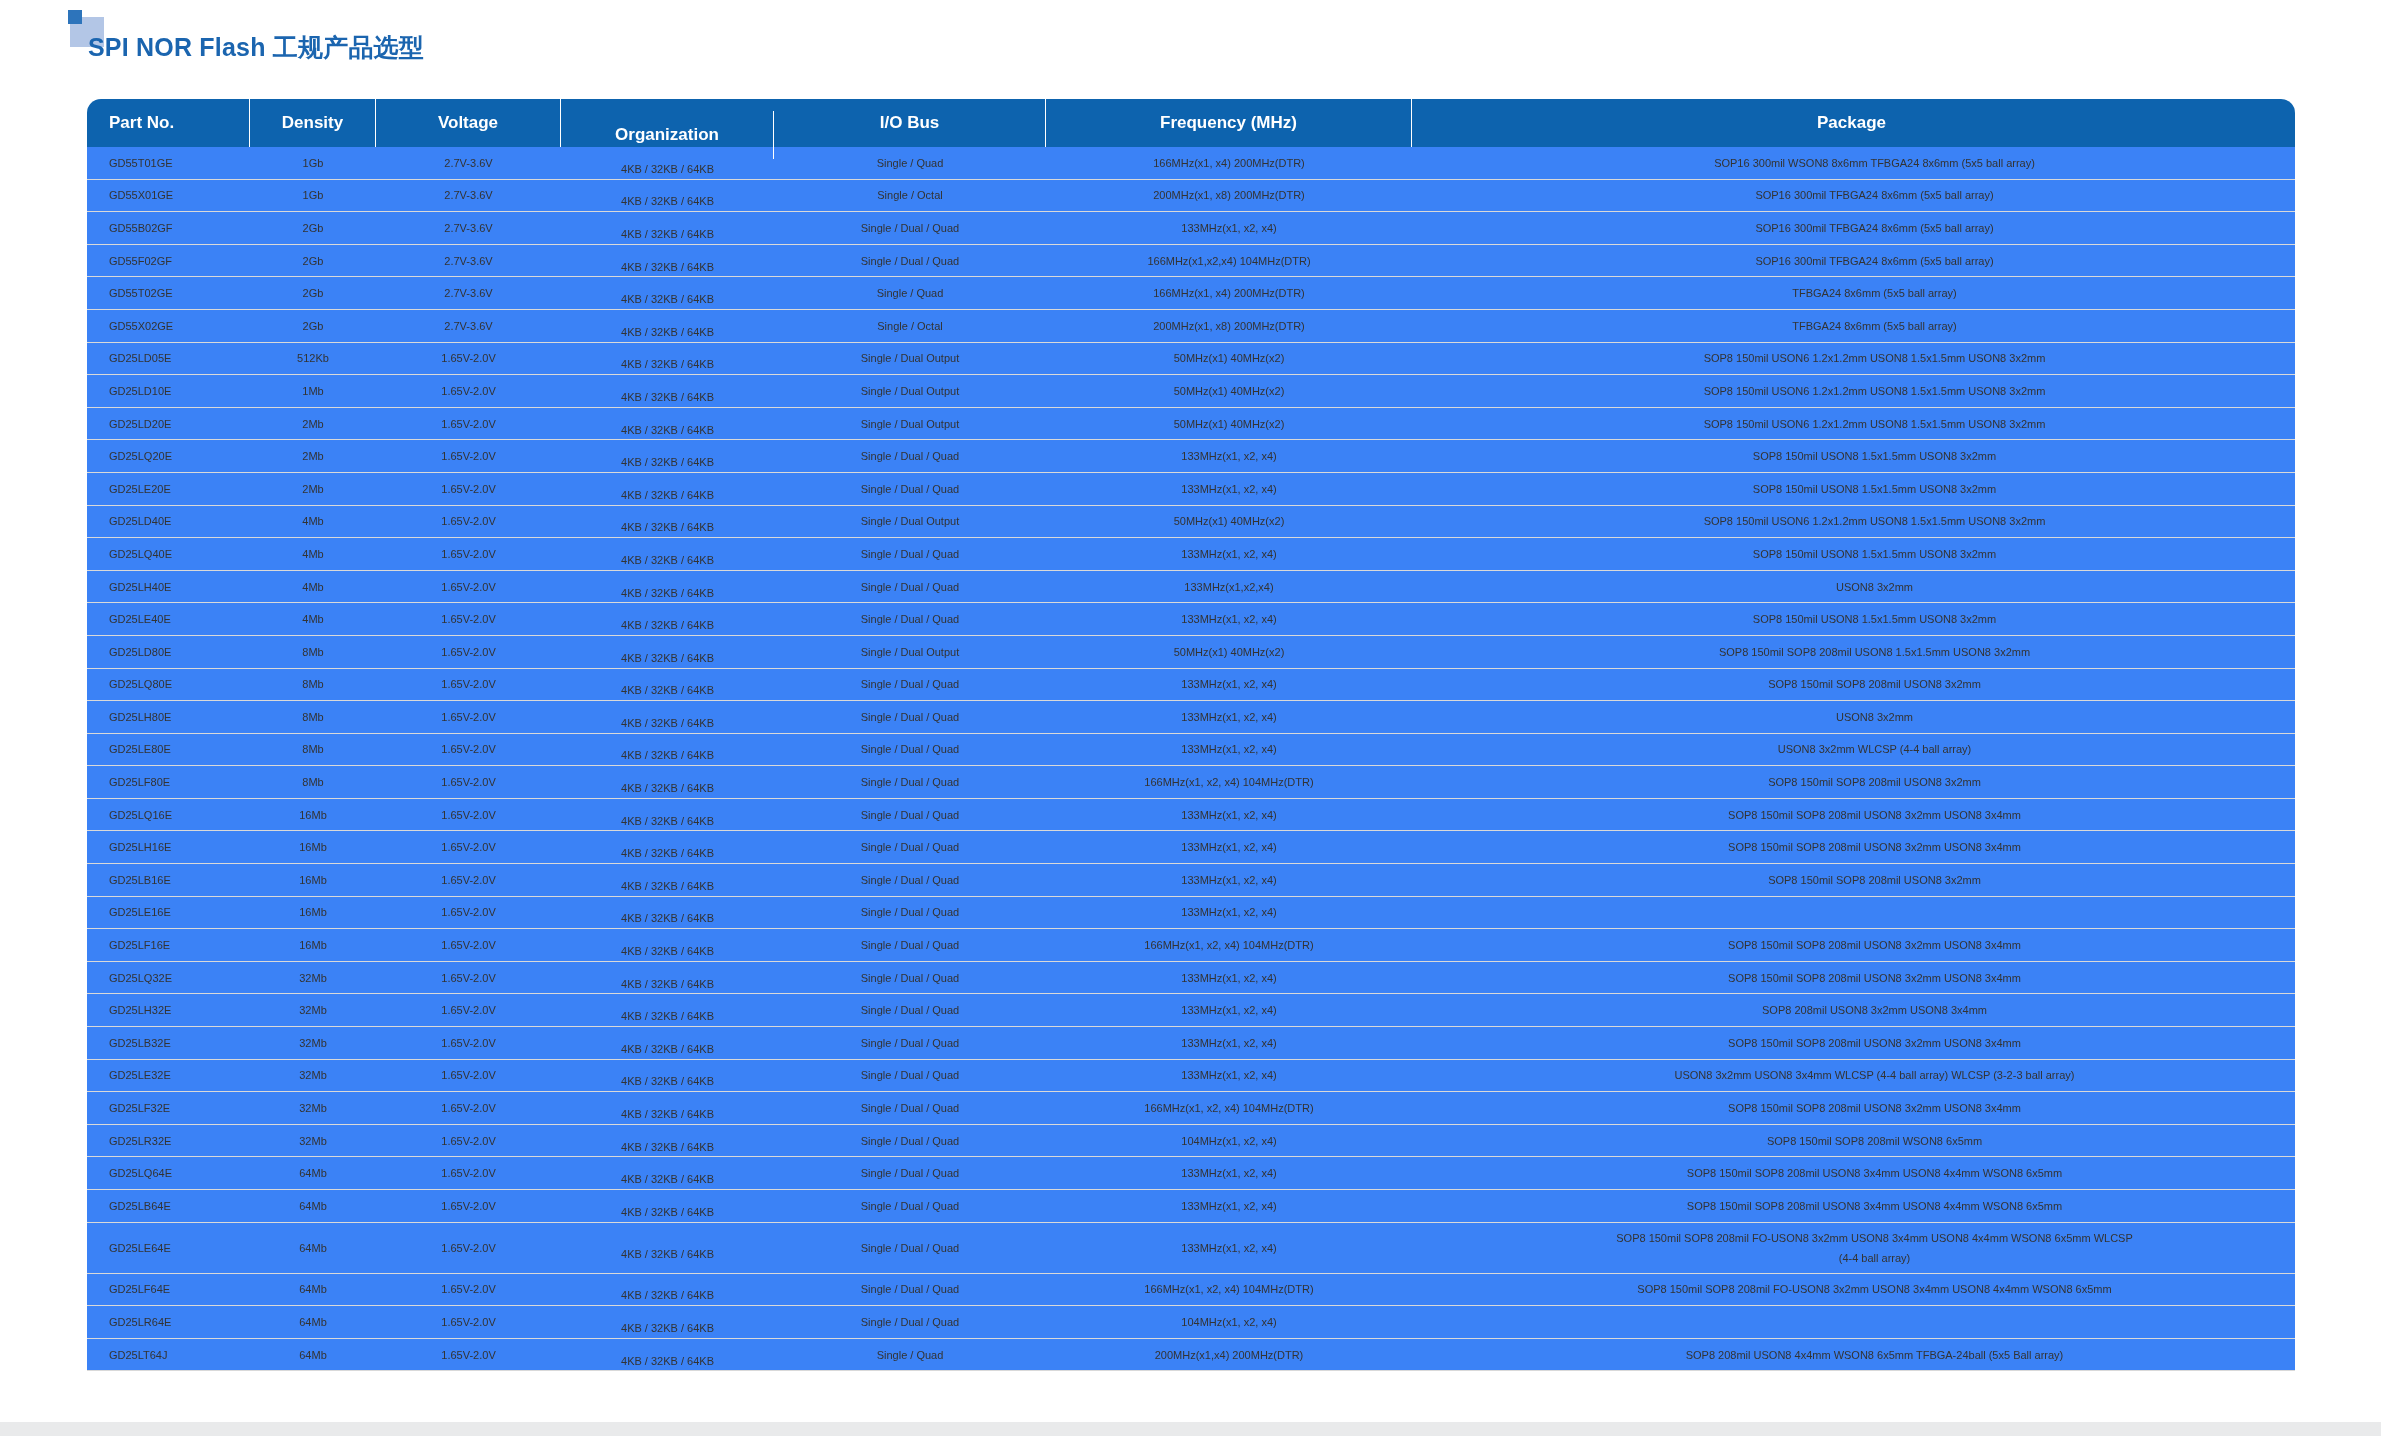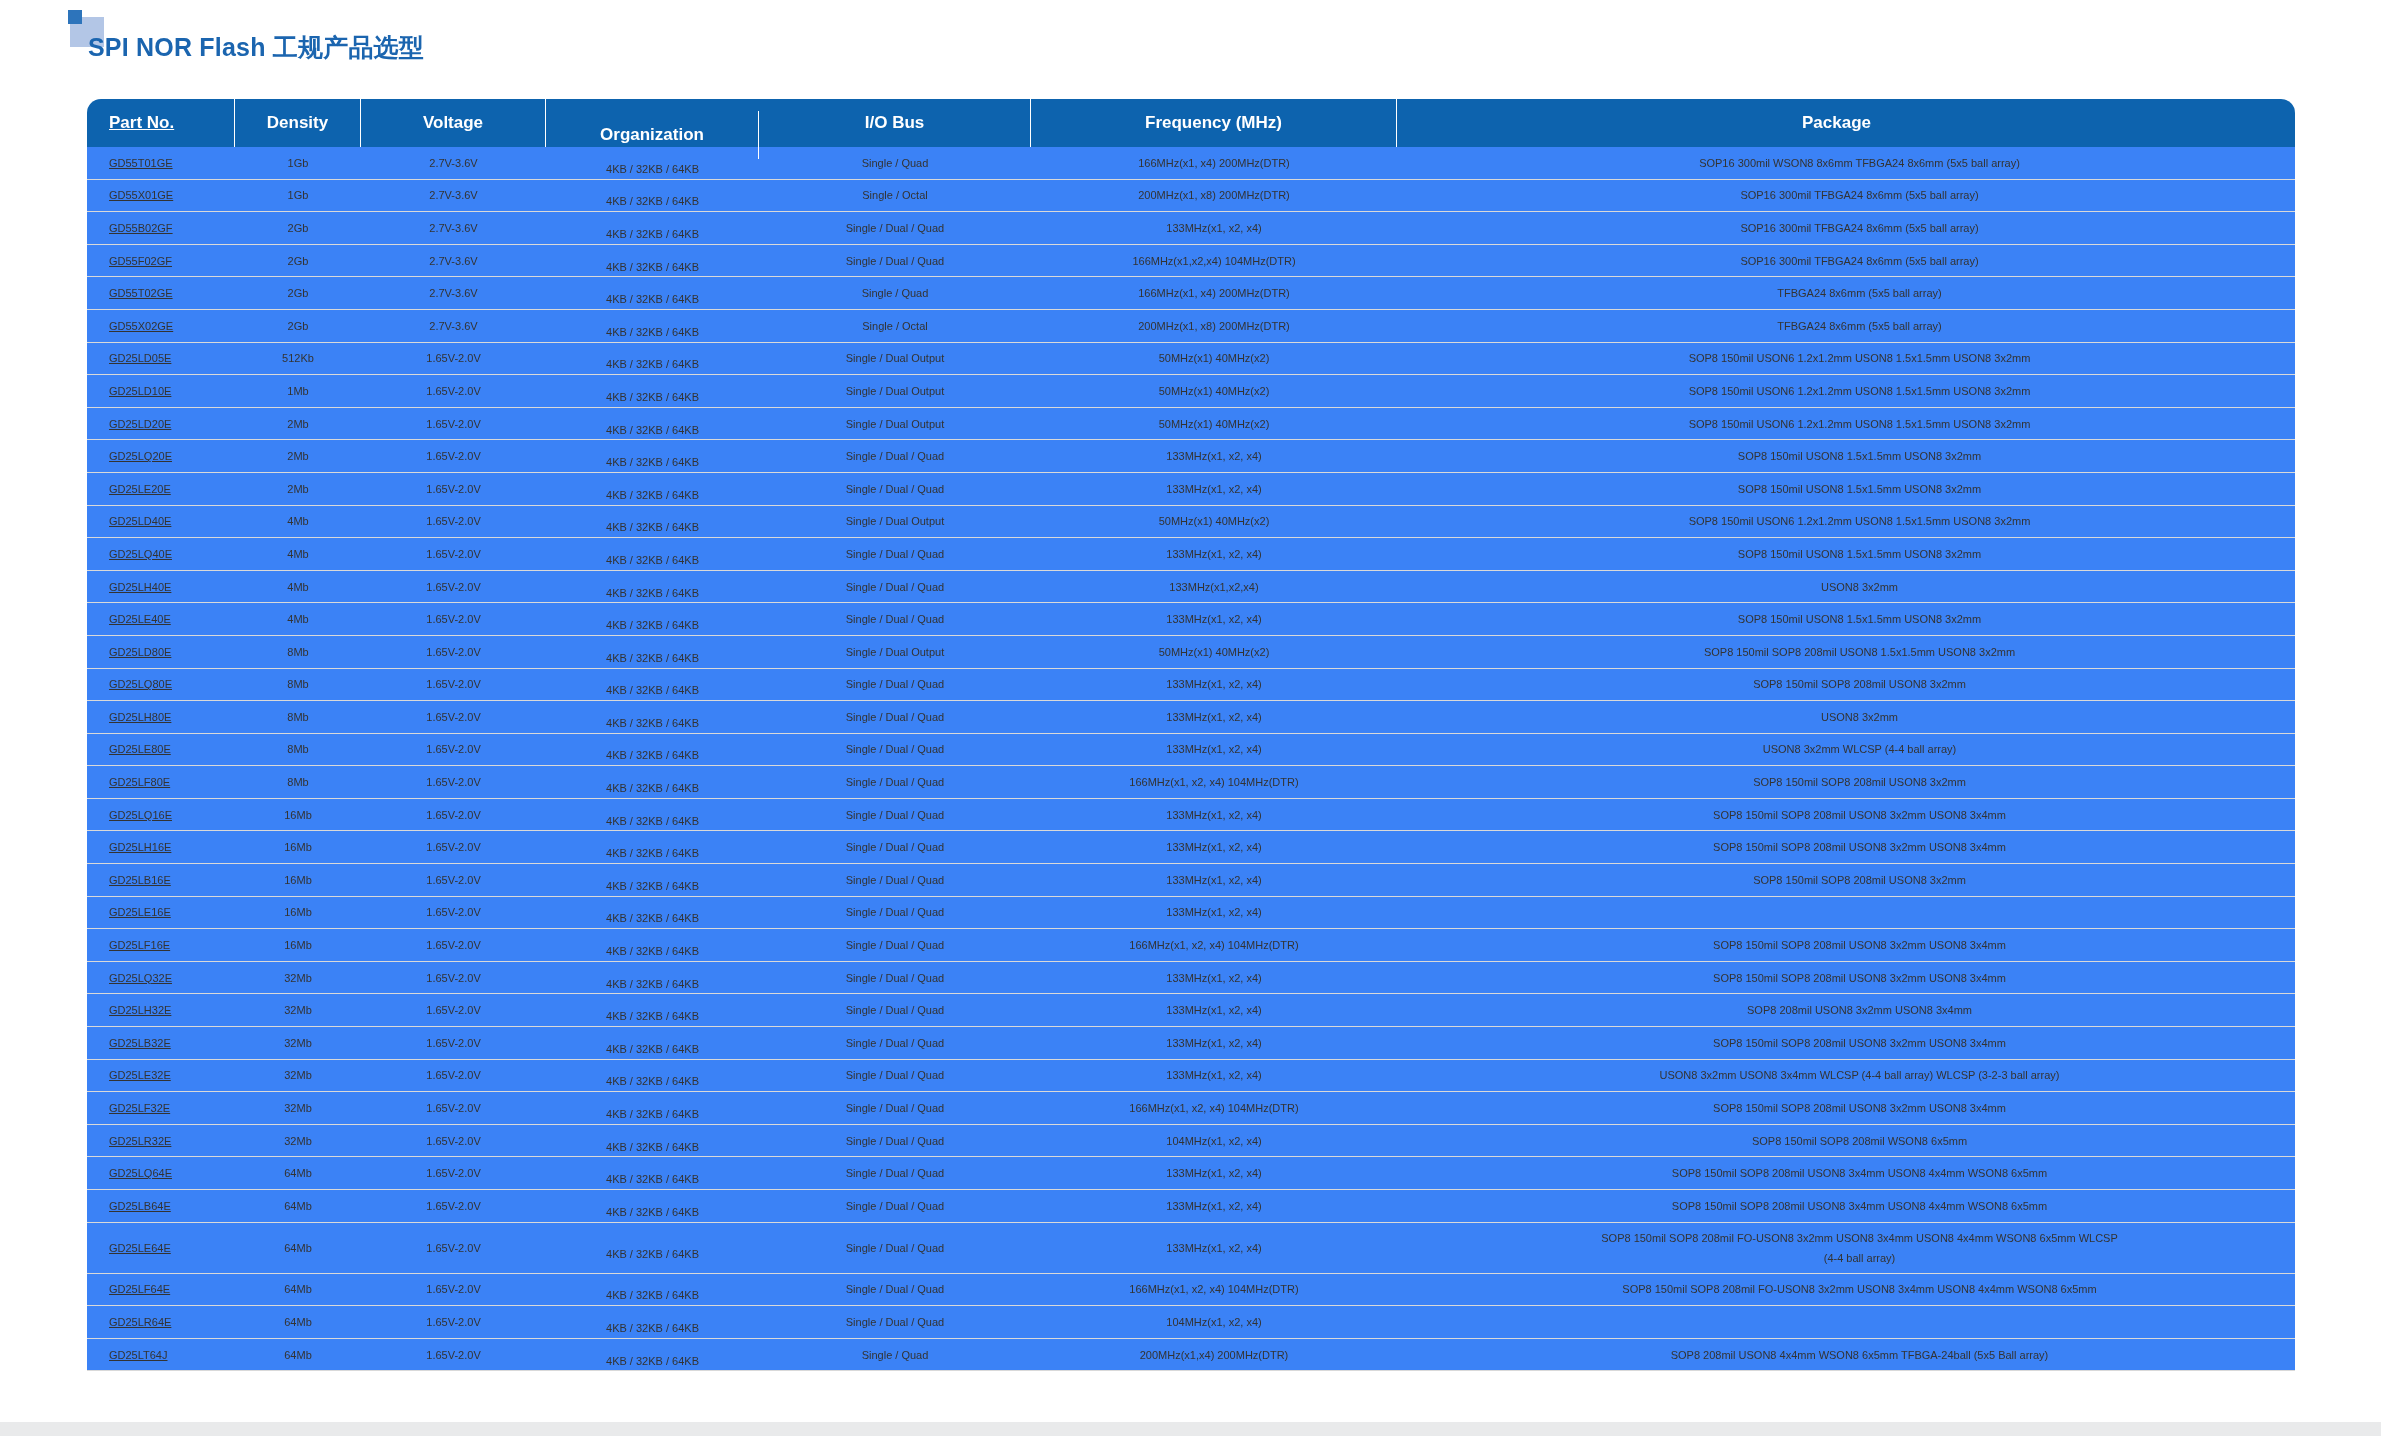--- a/index.html
+++ b/index.html
@@ -23,21 +23,21 @@
     position:absolute;left:88px;top:19px;font-size:25px;font-weight:bold;
     color:var(--title-color);letter-spacing:0.2px;white-space:nowrap;margin-top:12px;
   }
   .product-table{position:absolute;left:87px;top:99px;width:2208px;}
   .thead{
     display:flex;height:48px;background:var(--header-bg);
     border-radius:14px 14px 0 0;color:#ffffff;font-weight:bold;font-size:17px;
   }
   .th{display:flex;align-items:center;justify-content:center;height:100%;}
   .th:not(:last-child){border-right:1.5px solid #ffffff;}
-  .c0{width:148px;text-decoration:underline;}
+  .c0{width:163px;}
   .c1{width:126px;}
   .c2{width:185px;}
   .c3{width:213px;margin-top:12px;}
   .c4{width:272px;text-align:center;}
   .c5{width:366px;}
   .c6{width:879px;}
   .th.c0{justify-content:flex-start;padding-left:22px;}
   .row{
     display:flex;min-height:32.6px;align-items:center;
     border-bottom:1px solid var(--row-line);

